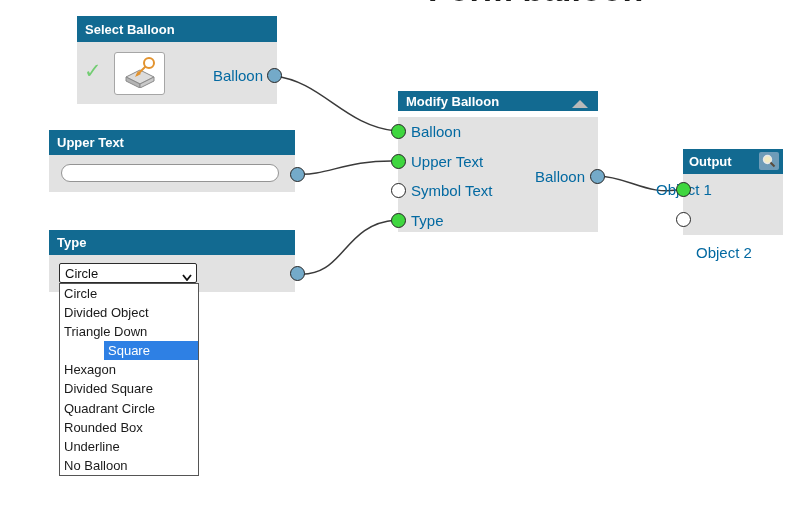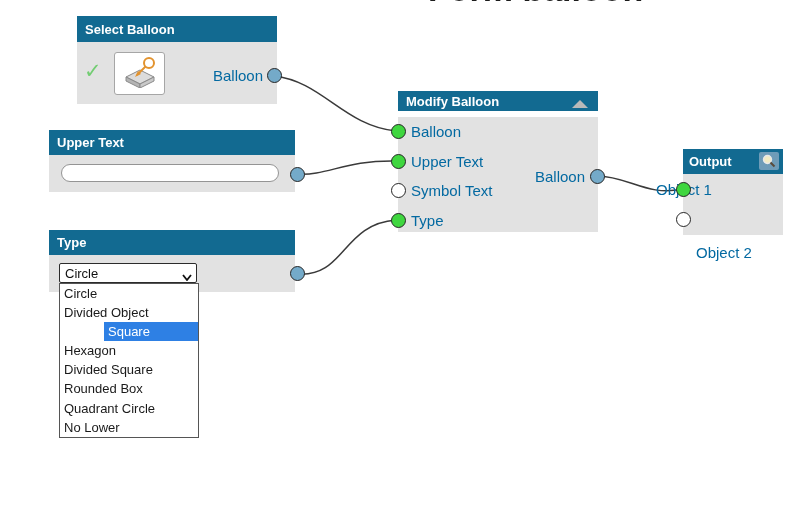--- a/index.html
+++ b/index.html
@@ -108,26 +108,28 @@
       <svg width="10" height="7" viewBox="0 0 10 7">
           <polyline points="1,1 5,6 9,1" fill="none" stroke="#111" stroke-width="1.8"></polyline>
         </svg>
     </span>
   </div>
   <div class="port blue" style="left:289.5px;top:265.5px;"></div>
 
   <div class="dropdown-list">
     <div class="dropdown-item">Circle</div>
     <div class="dropdown-item">Divided Object</div>
+    <div class="dropdown-item">Triangle Down</div>
     <div class="dropdown-item highlighted">Square</div>
     <div class="dropdown-item">Hexagon</div>
     <div class="dropdown-item">Divided Square</div>
+    <div class="dropdown-item">Quadrant Circle</div>
     <div class="dropdown-item">Rounded Box</div>
-    <div class="dropdown-item">Quadrant Circle</div>
-    <div class="dropdown-item">No Lower</div>
+    <div class="dropdown-item">Underline</div>
+    <div class="dropdown-item">No Balloon</div>
   </div>
 
   <div class="node-header" style="left:398px;top:91px;width:200px;height:20px;">
     <span>Modify Balloon</span>
     <span class="collapse-tri"></span>
   </div>
   <div class="node-body" style="left:398px;top:117px;width:200px;height:115px;"></div>
 
   <div class="port green" style="left:390.5px;top:123.5px;"></div>
   <div class="port-label" style="left:411px;top:123px;">Balloon</div>

